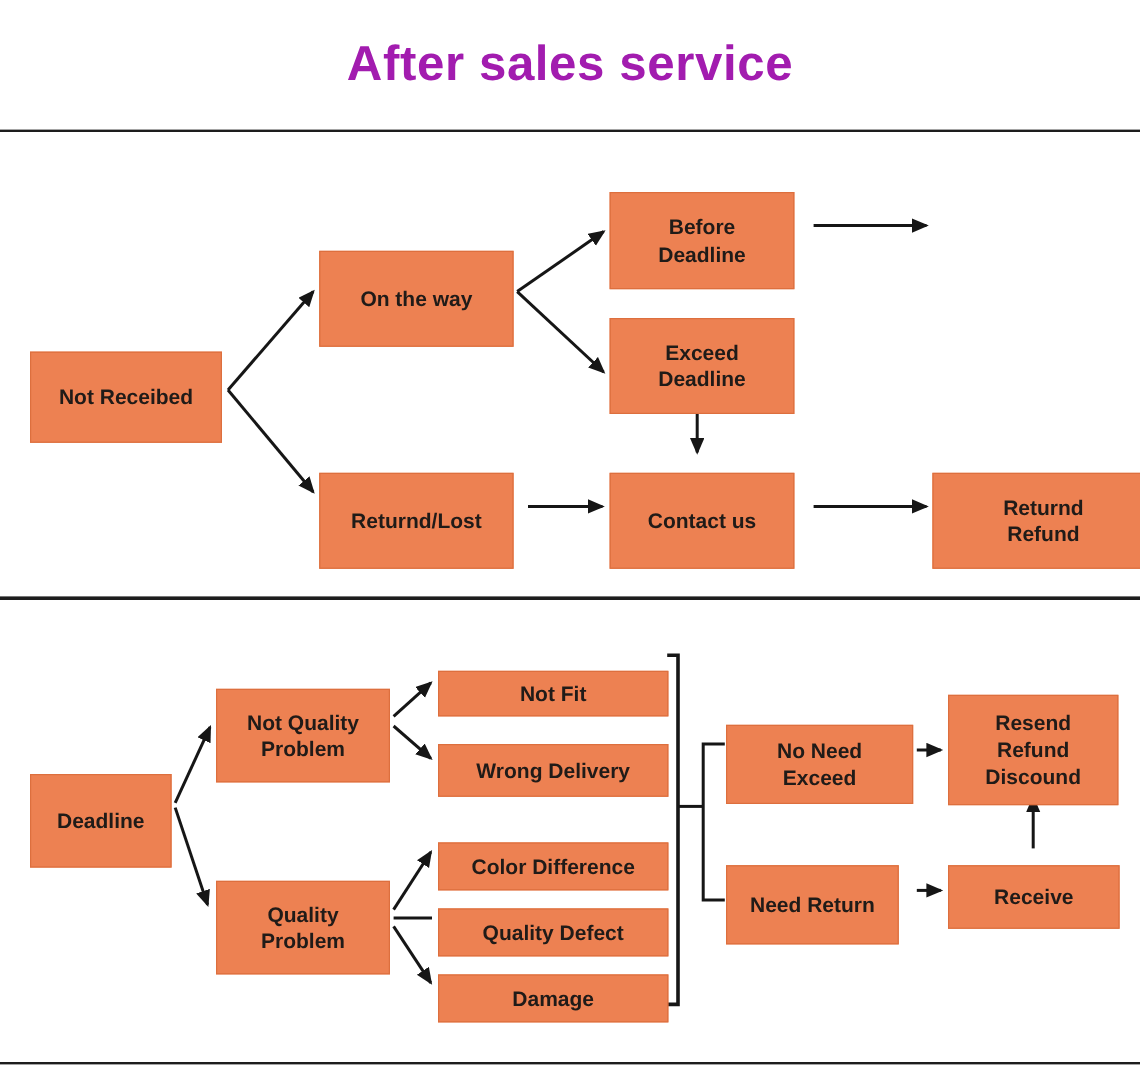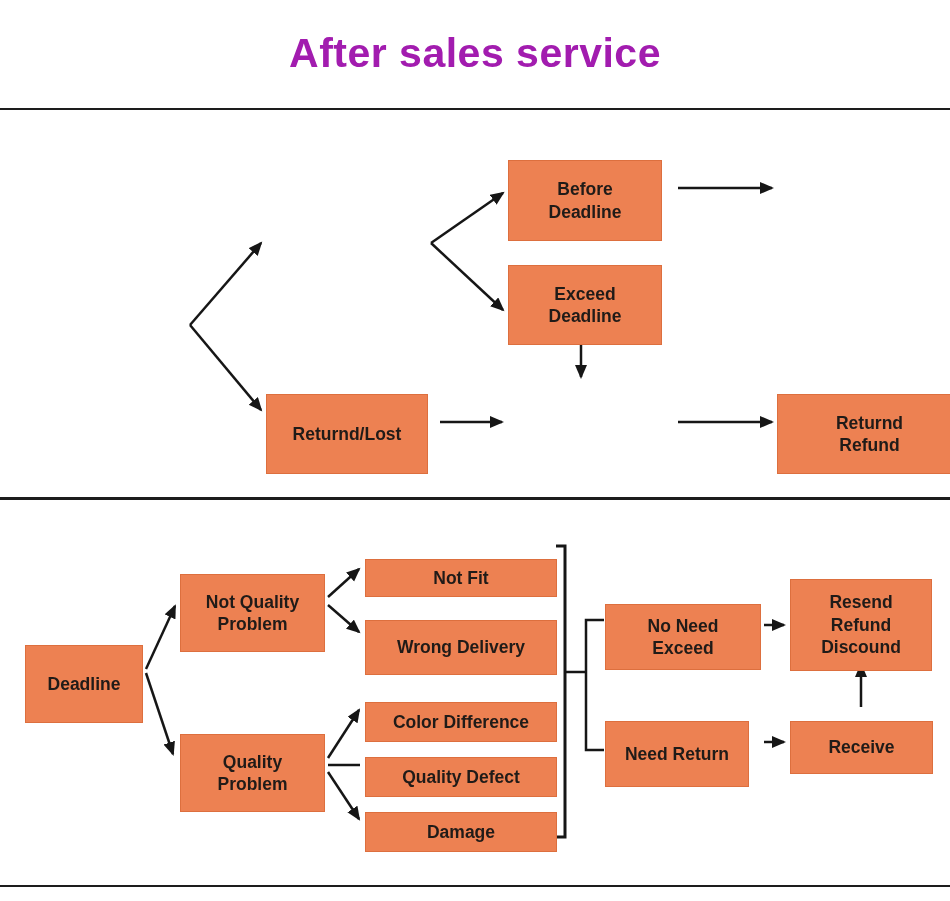--- a/index.html
+++ b/index.html
@@ -91,35 +91,38 @@
 
       <path d="M556,546 L565,546 L565,837 L556,837" stroke-width="3"></path>
       <path d="M565,672 L586,672"></path>
       <path d="M604,620 L586,620 L586,750 L604,750"></path>
       <path d="M764,625 L784,625" marker-end="url(#ah)"></path>
       <path d="M764,742 L784,742" marker-end="url(#ah)"></path>
       <path d="M861,707 L861,665" marker-end="url(#ah)"></path>
     </g>
   </svg>
 
+  <div class="node" style="left:25px;top:281px;width:160px;height:76px">Not Receibed</div>
+  <div class="node" style="left:266px;top:197px;width:162px;height:80px">On the way</div>
   <div class="node" style="left:508px;top:148px;width:154px;height:81px">Before
 Deadline</div>
   <div class="node" style="left:508px;top:253px;width:154px;height:80px">Exceed
 Deadline</div>
   <div class="node" style="left:266px;top:382px;width:162px;height:80px">Returnd/Lost</div>
+  <div class="node" style="left:508px;top:382px;width:154px;height:80px">Contact us</div>
   <div class="node" style="left:777px;top:382px;width:185px;height:80px">Returnd
 Refund</div>
 
   <div class="node" style="left:25px;top:633px;width:118px;height:78px">Deadline</div>
   <div class="node" style="left:180px;top:562px;width:145px;height:78px">Not Quality
 Problem</div>
   <div class="node" style="left:180px;top:722px;width:145px;height:78px">Quality
 Problem</div>
   <div class="node" style="left:365px;top:547px;width:192px;height:38px">Not Fit</div>
-  <div class="node" style="left:365px;top:608px;width:192px;height:55px">Wrong Delivery</div>
+  <div class="node" style="left:365px;top:608px;width:192px;height:44px">Wrong Delivery</div>
   <div class="node" style="left:365px;top:745px;width:192px;height:40px">Quality Defect</div>
   <div class="node" style="left:365px;top:690px;width:192px;height:40px">Color Difference</div>
   <div class="node" style="left:365px;top:800px;width:192px;height:40px">Damage</div>
   <div class="node" style="left:605px;top:592px;width:156px;height:66px">No Need
 Exceed</div>
   <div class="node" style="left:605px;top:709px;width:144px;height:66px">Need Return</div>
   <div class="node" style="left:790px;top:567px;width:142px;height:92px">Resend
 Refund
 Discound</div>
   <div class="node" style="left:790px;top:709px;width:143px;height:53px">Receive</div>

